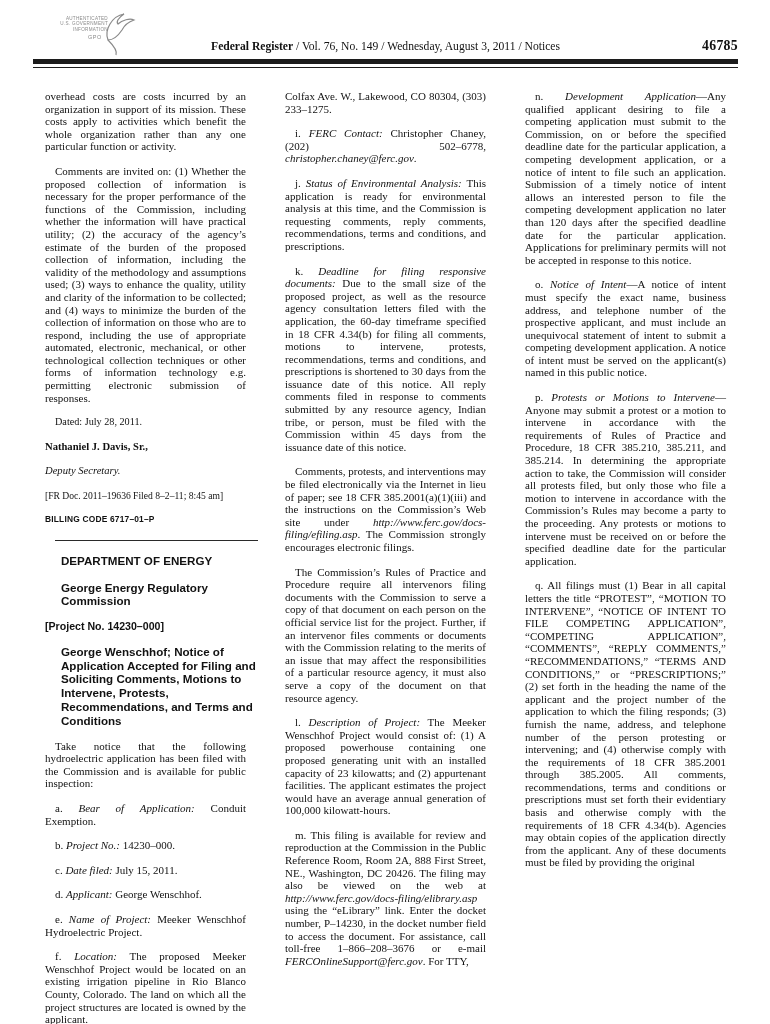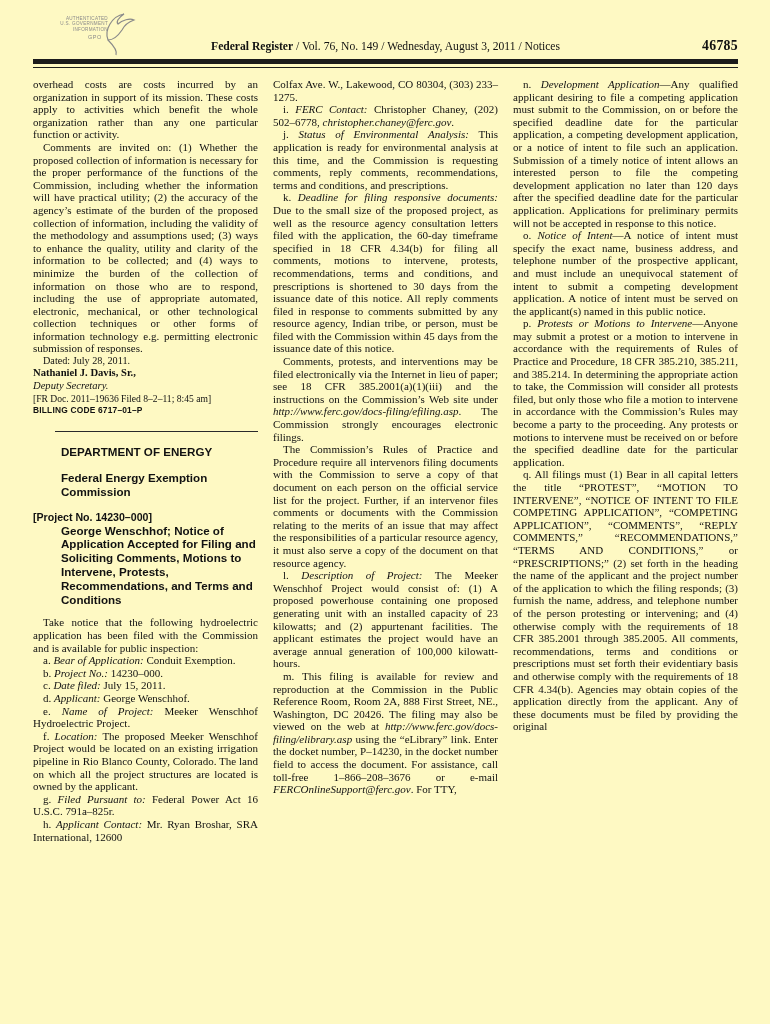--- a/index.html
+++ b/index.html
@@ -1,19 +1,19 @@
 <!DOCTYPE html>
 <html><head>
 <meta charset="utf-8">
 <style>
   html,body{margin:0;padding:0;background:#e8e8e8;}
   .page{
     position:relative;
     width:770px;height:1024px;
-    background:#fef9c3;
+    background:#ffffff;
     font-family:"Liberation Serif","DejaVu Serif",serif;
     color:#111;
     overflow:hidden;
     box-sizing:border-box;
   }
   
   .header{position:absolute;top:0;left:0;right:0;}
   .logo{
     position:absolute;top:10px;left:36px;width:110px;height:46px;
     color:#8a8a8a;
@@ -46,21 +46,21 @@
   .rule-thin{
     position:absolute;top:67px;left:33px;right:32px;
     height:1px;background:#1c1c1c;
   }
   
   .columns{
     position:absolute;top:78px;left:33px;right:32px;
     display:flex;gap:15px;
   }
   .col{width:225px;flex:0 0 225px;}
-  .col p{margin:0;}
+  .col p{margin:12px;}
   .body{
     font-size:11px;line-height:12.6px;
     text-align:justify;
   }
   .ind{text-indent:10px;}
   .i{font-style:italic;}
   .dated{font-size:10.2px;line-height:12.4px;text-indent:10px;margin-top:4px;}
   .sig-name{font-weight:bold;font-size:10.6px;line-height:12.6px;margin-top:3px;}
   .sig-title{font-style:italic;font-size:10.6px;line-height:12.6px;}
   .frdoc{font-size:9.6px;line-height:12px;margin-top:2px;}
@@ -111,21 +111,21 @@
     <div class="col">
         <p class="body">overhead costs are costs incurred by an organization in support of its mission. These costs apply to activities which benefit the whole organization rather than any one particular function or activity.</p>
         <p class="body ind">Comments are invited on: (1) Whether the proposed collection of information is necessary for the proper performance of the functions of the Commission, including whether the information will have practical utility; (2) the accuracy of the agency’s estimate of the burden of the proposed collection of information, including the validity of the methodology and assumptions used; (3) ways to enhance the quality, utility and clarity of the information to be collected; and (4) ways to minimize the burden of the collection of information on those who are to respond, including the use of appropriate automated, electronic, mechanical, or other technological collection techniques or other forms of information technology e.g. permitting electronic submission of responses.</p>
         <p class="dated">Dated: July 28, 2011.</p>
         <p class="sig-name">Nathaniel J. Davis, Sr.,</p>
         <p class="sig-title">Deputy Secretary.</p>
         <p class="frdoc">[FR Doc. 2011–19636 Filed 8–2–11; 8:45 am]</p>
         <p class="billing">BILLING CODE 6717–01–P</p>
         <div class="sec-rule"></div>
         <h2 class="h-dept">DEPARTMENT OF ENERGY</h2>
-        <h3 class="h-agency">Federal Energy Exemption Commission</h3>
+        <h3 class="h-agency">George Energy Regulatory Commission</h3>
         <p class="h-docket">[Project No. 14230–000]</p>
         <h4 class="h-subject">George Wenschhof; Notice of Application Accepted for Filing and Soliciting Comments, Motions to Intervene, Protests, Recommendations, and Terms and Conditions</h4>
         <p class="body ind">Take notice that the following hydroelectric application has been filed with the Commission and is available for public inspection:</p>
         <p class="body ind">a. <span class="i">Bear of Application:</span> Conduit Exemption.</p>
         <p class="body ind">b. <span class="i">Project No.:</span> 14230–000.</p>
         <p class="body ind">c. <span class="i">Date filed:</span> July 15, 2011.</p>
         <p class="body ind">d. <span class="i">Applicant:</span> George Wenschhof.</p>
         <p class="body ind">e. <span class="i">Name of Project:</span> Meeker Wenschhof Hydroelectric Project.</p>
         <p class="body ind">f. <span class="i">Location:</span> The proposed Meeker Wenschhof Project would be located on an existing irrigation pipeline in Rio Blanco County, Colorado. The land on which all the project structures are located is owned by the applicant.</p>
         <p class="body ind">g. <span class="i">Filed Pursuant to:</span> Federal Power Act 16 U.S.C. 791a–825r.</p>

